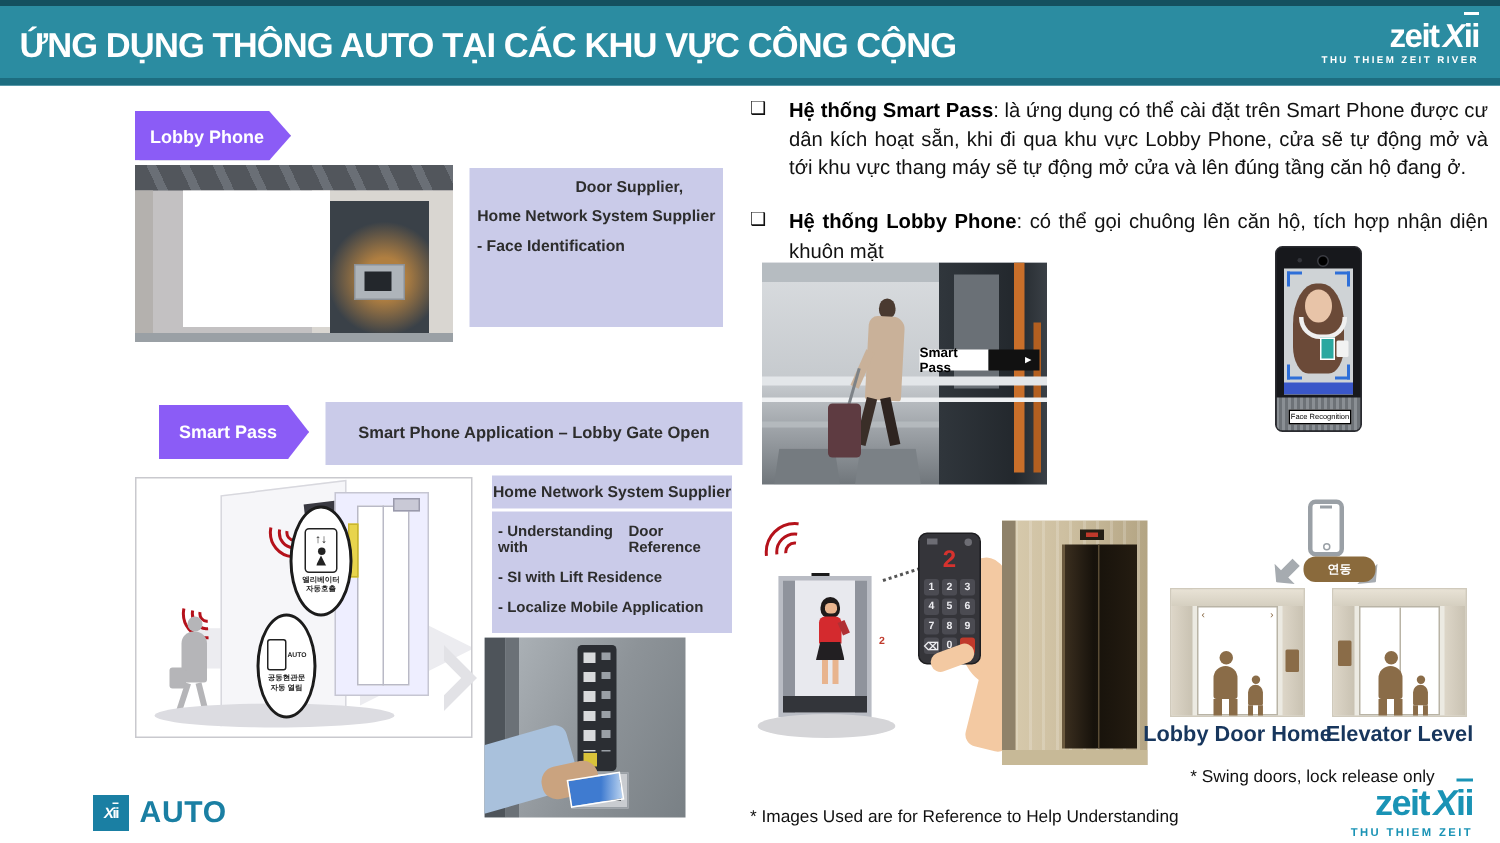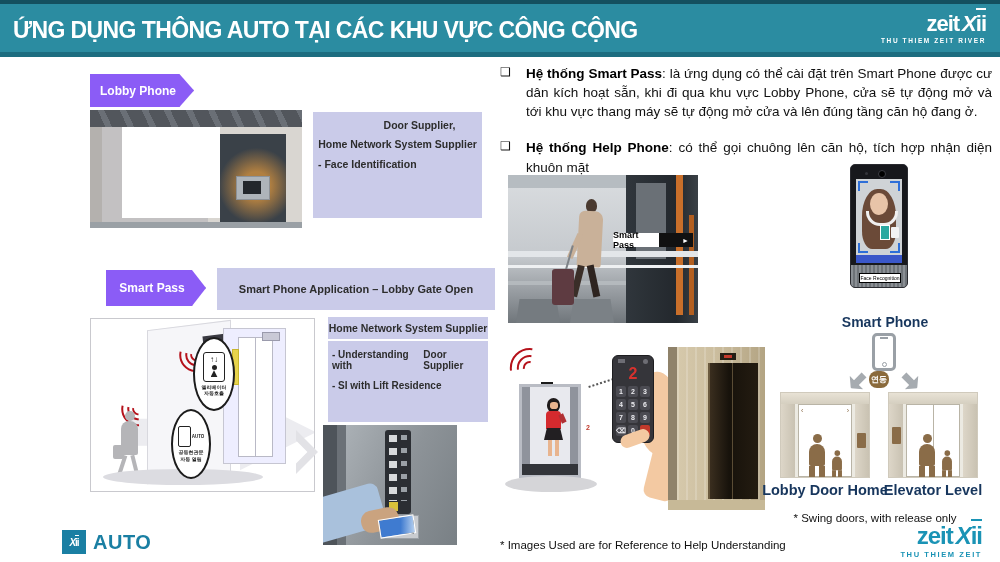--- a/index.html
+++ b/index.html
@@ -105,23 +105,24 @@
   </div>
 
   <div class="lav" style="left:217px;top:268px;width:278px;height:42px;font-size:11px;display:flex;flex-direction:column;justify-content:center;text-align:center;line-height:19px;">
     <div>Smart Phone Application – Lobby Gate Open</div>
   </div>
 
   <div class="lav" style="left:328px;top:317px;width:160px;height:105px;font-size:10px;">
     <div style="font-size:10.5px;text-align:center;padding:5px 0;border-bottom:2px solid #fff;">Home Network System Supplier</div>
     <div style="display:flex;justify-content:space-between;padding:8px 4px 0 4px;">
       <span>- Understanding with</span>
-      <span>Door Supplier</span>
+      <span>Door Reference</span>
     </div>
     <div style="padding:9px 4px 0 4px;">- SI with Lift Residence</div>
+    <div style="padding:9px 4px 0 4px;">- Localize Mobile Application</div>
   </div>
 
   <div class="ph" style="left:90px;top:318px;width:225px;height:174px;background:#fff;border:1px solid #c9c9ce;box-sizing:border-box;">
     <div class="abs" style="left:35px;top:55px;width:190px;height:112px;background:#ececf0;clip-path:polygon(0 40%,60% 40%,60% 18%,100% 52%,60% 86%,60% 64%,0 64%);"></div>
     <div class="abs" style="left:56px;top:6px;width:82px;height:152px;background:#f6f6f9;border:1px solid #d8d8de;transform:skewY(-7deg);"></div>
     <div class="abs" style="left:112px;top:16px;width:22px;height:11px;background:#3a3a42;transform:rotate(-7deg);"></div>
 
     <div class="wifi" style="left:88px;top:22px;width:34px;height:34px;transform:rotate(-130deg);">
       <span style="left:2px;top:2px;width:30px;height:30px;"></span>
       <span style="left:8px;top:8px;width:18px;height:18px;"></span>
@@ -185,21 +186,21 @@
   </div>
   <div class="abs" style="left:296px;top:430px;width:22px;height:44px;background:#e2e2e6;clip-path:polygon(0 0,100% 50%,0 100%,0 76%,52% 50%,0 24%);"></div>
 
   <div class="abs" style="left:500px;top:64px;width:492px;">
     <div class="bullet">
       <span class="sq">❑</span>
       <span class="bt"><b>Hệ thống Smart Pass</b><span>: là ứng dụng có thể cài đặt trên Smart Phone được cư dân kích hoạt sẵn, khi đi qua khu vực Lobby Phone, cửa sẽ tự động mở và tới khu vực thang máy sẽ tự động mở cửa và lên đúng tầng căn hộ đang ở.</span></span>
     </div>
     <div class="bullet">
       <span class="sq">❑</span>
-      <span class="bt"><b>Hệ thống Help Phone</b><span>: có thể gọi chuông lên căn hộ, tích hợp nhận diện khuôn mặt</span></span>
+      <span class="bt"><b>Hệ thống Lobby Phone</b><span>: có thể gọi chuông lên căn hộ, tích hợp nhận diện khuôn mặt</span></span>
     </div>
   </div>
 
   <div class="ph" style="left:508px;top:175px;width:190px;height:148px;background:linear-gradient(180deg,#dadde0 0%,#c5c9cd 55%,#999ea3 78%,#70767b 100%);">
     <div class="abs" style="left:0;top:0;width:190px;height:13px;background:#b6bcc1;"></div>
     <div class="abs" style="left:118px;top:0;width:72px;height:148px;background:linear-gradient(90deg,#30363c,#23282d 70%,#3a4046);"></div>
     <div class="abs" style="left:128px;top:8px;width:30px;height:76px;background:#6a7076;"></div>
     <div class="abs" style="left:168px;top:0;width:7px;height:140px;background:#c96f2a;"></div>
     <div class="abs" style="left:181px;top:40px;width:5px;height:100px;background:#b35f20;"></div>
     <div class="abs" style="left:0;top:76px;width:190px;height:6px;background:#e3e6e9;"></div>
@@ -302,30 +303,27 @@
     <div class="abs" style="left:0;top:0;width:97px;height:163px;background:repeating-linear-gradient(90deg,rgba(255,255,255,.18) 0 2px,transparent 2px 9px);"></div>
     <div class="abs" style="left:0;top:0;width:9px;height:163px;background:#8f826a;"></div>
     <div class="abs" style="left:40px;top:16px;width:48px;height:136px;background:linear-gradient(90deg,#3a2e1f,#17120b 40%,#241c11);border-left:2px solid #6b5a3f;"></div>
     <div class="abs" style="left:64px;top:16px;width:1px;height:136px;background:#5a4c35;"></div>
     <div class="abs" style="left:52px;top:6px;width:16px;height:7px;background:#241e14;display:flex;align-items:center;justify-content:center;">
       <span style="width:8px;height:3px;background:#c0392b;display:block;"></span>
     </div>
     <div class="abs" style="left:0;bottom:0;width:97px;height:10px;background:#c7b997;"></div>
   </div>
 
-  <div class="abs" style="left:790px;top:314px;width:190px;text-align:center;font-size:14px;font-weight:bold;color:#17365d;">
-    <span>Smart Phone</span>
-  </div>
   <div class="abs" style="left:872px;top:333px;width:24px;height:38px;border:3px solid #9aa0a6;border-radius:5px;background:#fff;box-sizing:border-box;">
     <div class="abs" style="left:5px;top:1px;width:8px;height:2px;background:#9aa0a6;"></div>
     <div class="abs" style="left:7px;bottom:1px;width:5px;height:5px;border-radius:50%;border:1.5px solid #9aa0a6;box-sizing:border-box;"></div>
   </div>
   <div class="arrow-block" style="left:848px;top:372px;transform:rotate(45deg);"></div>
   <div class="arrow-block" style="left:901px;top:372px;transform:rotate(-45deg);"></div>
-  <div class="abs" style="left:869px;top:371px;width:20px;height:17px;background:#8a6a3c;border-radius:8px;color:#fff;font-size:8px;font-weight:bold;display:flex;align-items:center;justify-content:center;">
+  <div class="abs" style="left:869px;top:371px;width:48px;height:17px;background:#8a6a3c;border-radius:8px;color:#fff;font-size:8px;font-weight:bold;display:flex;align-items:center;justify-content:center;">
     <span>연동</span>
   </div>
 
   <div class="doorframe" style="left:780px;top:392px;width:90px;height:86px;">
     <div class="post" style="left:0;"></div>
     <div class="post" style="right:0;"></div>
     <div class="lintel"></div>
     <div class="open">
       <div class="abs" style="left:2px;top:2px;font-size:7px;color:#8a6c48;">‹</div>
       <div class="abs" style="right:2px;top:2px;font-size:7px;color:#8a6c48;">›</div>
@@ -359,21 +357,21 @@
       </div>
     <div class="fig" style="left:50px;bottom:0;transform:scale(.62);transform-origin:bottom;">
         <i class="h"></i>
         <i class="t"></i>
         <i class="l"></i>
       </div>
   </div>
   <div class="doorlabel" style="left:878px;top:482px;width:110px;"><span>Elevator Level</span></div>
 
   <div class="note" style="left:755px;top:512px;width:240px;text-align:center;">
-    <span>* Swing doors, with release only</span>
+    <span>* Swing doors, lock release only</span>
   </div>
   <div class="note" style="left:500px;top:539px;">
     <span>* Images Used are for Reference to Help Understanding</span>
   </div>
 
   <div class="abs" style="left:62px;top:530px;display:flex;align-items:center;">
     <div style="width:24px;height:24px;background:#1a7fa3;color:#fff;display:flex;align-items:center;justify-content:center;">
       <span class="zmark" style="font-size:10px;margin:0;"><span>X</span><span class="ii" style="border-top-width:1.5px;">ii</span></span>
     </div>
     <span style="font-size:20px;font-weight:bold;color:#1a7fa3;margin-left:7px;letter-spacing:.5px;">AUTO</span>

